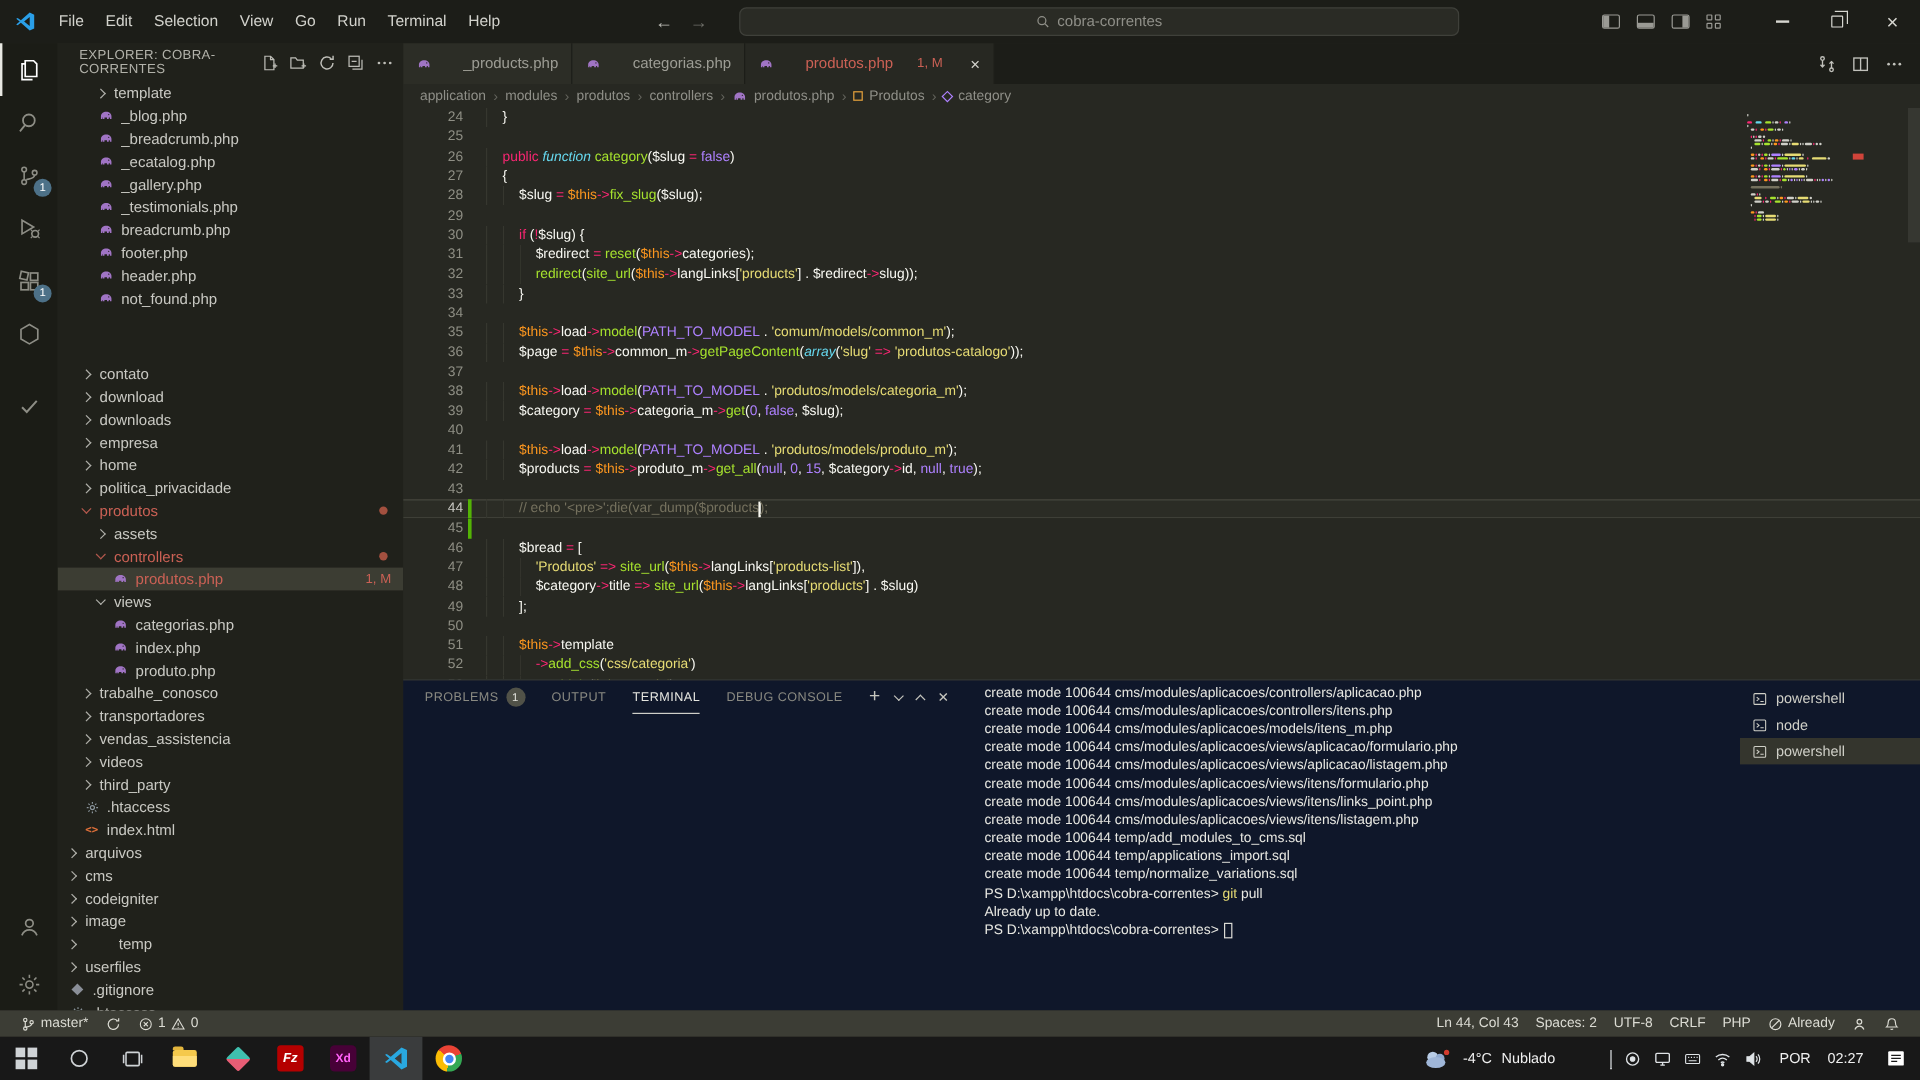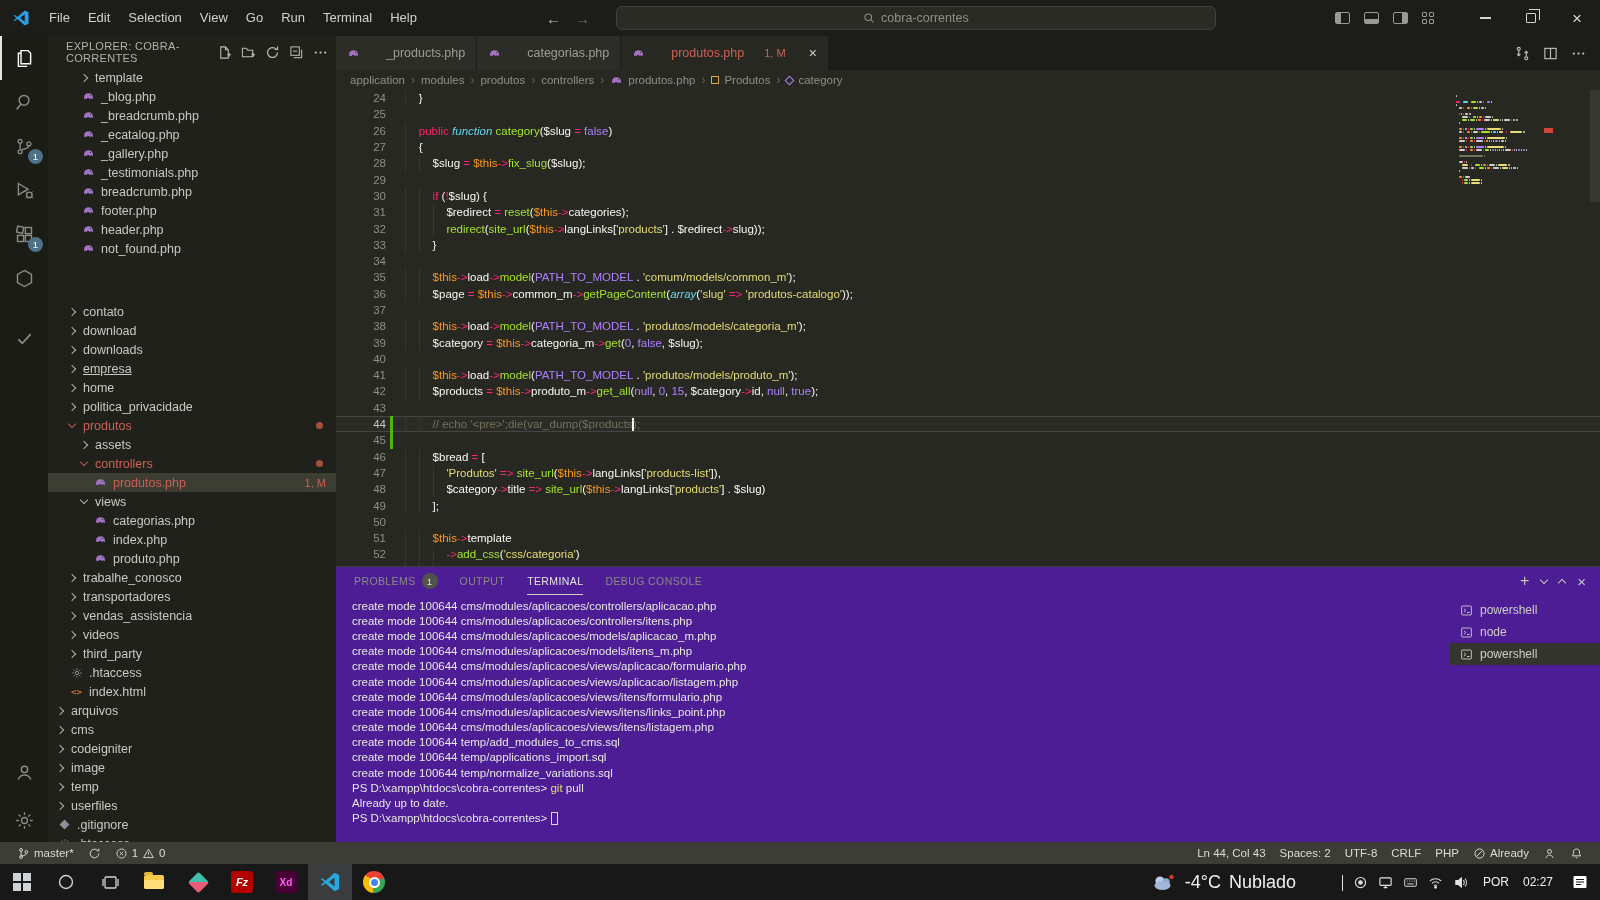--- a/index.html
+++ b/index.html
@@ -81,21 +81,21 @@
   .ind{width:13.8px;flex:none;height:100%;box-shadow:inset 1px 0 0 #36372f}
   .tk-w{color:#f8f8f2}.tk-k{color:#f92672}.tk-g{color:#a6e22e}.tk-s{color:#e6db74}
   .tk-p{color:#ae81ff}.tk-o{color:#fd971f}.tk-c{color:#66d9ef;font-style:italic}.tk-m{color:#75715e}
   .caret{display:inline-block;width:1.5px;height:13px;background:#f8f8f0;margin:0 -.5px}
   .minimap{position:absolute;right:67px;top:4px;width:80px}
   .mm-line{height:3px;display:flex;align-items:center}
   .mm-line i{height:2px;border-radius:1px;flex:none}
   .errmark{position:absolute;right:47px;top:38px;width:9px;height:5px;background:#d0443a}
   .vslider{position:absolute;right:0;top:0;width:10px;height:112px;background:rgba(255,255,255,.07)}
   
-  .panel{height:276px;border-top:1px solid #3c3d36;display:flex;flex-direction:column;flex:none;background:#4c1d95}
+  .panel{height:276px;border-top:1px solid #3c3d36;display:flex;flex-direction:row;flex:none;background:#0f172a}
   .panel-head{height:28px;display:flex;align-items:center;padding:0 14px 0 18px;flex:none}
   .ptab{font-size:10.5px;letter-spacing:.4px;color:#8a8a82;margin-right:22px;height:28px;display:flex;align-items:center;gap:6px}
   .ptab.active{color:#e5e5df;border-bottom:1px solid #cfcfc9}
   .pbadge{width:16px;height:16px;border-radius:50%;background:#515248;color:#e2e2dc;font-size:9.5px;display:flex;align-items:center;justify-content:center}
   .pacts{margin-left:auto;display:flex;align-items:center;gap:12px;color:#c5c5bd}
   .pplus{font-size:16px;line-height:1}
   .pchev{width:6px;height:6px;border-right:1.3px solid #c5c5bd;border-bottom:1.3px solid #c5c5bd;display:inline-block}
   .pchev.d{transform:rotate(45deg);margin-top:-3px}
   .pchev.u{transform:rotate(-135deg);margin-top:3px}
   .pclose{font-size:15px}
@@ -119,21 +119,21 @@
   .tb-start{display:grid;grid-template-columns:8px 8px;grid-template-rows:8px 8px;gap:1.5px}
   .tb-start i{background:#cfd3d6}
   .folder{width:20px;height:14px;background:#f5c94c;border-radius:2px;position:relative}
   .folder:before{content:"";position:absolute;top:-3px;left:0;width:9px;height:3px;background:#e3b53d;border-radius:2px 2px 0 0}
   .folder:after{content:"";position:absolute;left:0;right:0;bottom:0;height:9px;background:#ffde7a;border-radius:0 0 2px 2px}
   .diamond{width:15px;height:15px;transform:rotate(45deg);background:linear-gradient(135deg,#3fbfae 50%,#e85d75 50%);border-radius:2px}
   .fz{width:22px;height:22px;background:#b50000;border-radius:3px;color:#fff;font-weight:bold;font-size:11px;font-style:italic;display:flex;align-items:center;justify-content:center}
   .xd{width:22px;height:22px;background:#470137;border-radius:4px;color:#ff61f6;font-weight:bold;font-size:10px;display:flex;align-items:center;justify-content:center}
   .chrome{width:22px;height:22px;border-radius:50%;background:conic-gradient(from -50deg,#ea4335 0 33%,#34a853 0 66%,#fbbc05 0 100%);position:relative}
   .chrome:after{content:"";position:absolute;inset:5.5px;border-radius:50%;background:#4285f4;border:2.5px solid #fff}
-  .tb-weather{display:flex;align-items:center;gap:8px;margin-left:auto;font-size:18px;color:#f0f0f0}
+  .tb-weather{display:flex;align-items:center;gap:8px;margin-left:auto;font-size:12px;color:#f0f0f0}
   .tb-tray{display:flex;align-items:center;gap:10px;margin-left:46px;margin-right:8px;color:#dfe3e6}
   .tb-tray svg{width:15px;height:15px}
   .trchev{width:7px;height:7px;border-right:1.4px solid #dfe3e6;border-bottom:1.4px solid #dfe3e6;transform:rotate(-135deg);margin-top:3px}
   .tb-lang,.tb-time{font-size:12px;color:#f0f0f0;padding:0 7px}
   .tb-notif{width:40px;height:36px;display:flex;align-items:center;justify-content:center}
 </style>
 </head>
 <body>
 
 <div class="app">
@@ -386,21 +386,21 @@
             <span>contato</span>
           </div>
           <div class="row" style="padding-left: 20px;">
             <span class="chev"></span>
             <span>download</span>
           </div>
           <div class="row" style="padding-left: 20px;">
             <span class="chev"></span>
             <span>downloads</span>
           </div>
-          <div class="row" style="padding-left: 20px; text-decoration: underline;">
+          <div class="row" style="padding-left: 20px;">
             <span class="chev"></span>
             <span>empresa</span>
           </div>
           <div class="row" style="padding-left: 20px;">
             <span class="chev"></span>
             <span>home</span>
           </div>
           <div class="row" style="padding-left: 20px;">
             <span class="chev"></span>
             <span>politica_privacidade</span>
@@ -502,21 +502,21 @@
             <span>cms</span>
           </div>
           <div class="row" style="padding-left: 8px;">
             <span class="chev"></span>
             <span>codeigniter</span>
           </div>
           <div class="row" style="padding-left: 8px;">
             <span class="chev"></span>
             <span>image</span>
           </div>
-          <div class="row" style="padding-left: 8px;">
+          <div class="row" style="padding-left: 8px; gap: 28px;">
             <span class="chev"></span>
             <span>temp</span>
           </div>
           <div class="row" style="padding-left: 8px;">
             <span class="chev"></span>
             <span>userfiles</span>
           </div>
           <div class="row" style="padding-left: 10px;">
             <span class="fic">
               <span class="gitd"></span>
@@ -1059,21 +1059,20 @@
             <span class="pplus">+</span>
             <span class="pchev d"></span>
             <span class="pchev u"></span>
             <span class="pclose">×</span>
           </div>
         </div>
         <div class="panel-body">
           <div class="term">
               <div class="tline"><span>create mode 100644 cms/modules/aplicacoes/controllers/aplicacao.php</span></div>
               <div class="tline"><span>create mode 100644 cms/modules/aplicacoes/controllers/itens.php</span></div>
-              <div class="tline"><span>create mode 100644 cms/modules/aplicacoes/models/aplicacao_m.php</span></div>
               <div class="tline"><span>create mode 100644 cms/modules/aplicacoes/models/itens_m.php</span></div>
               <div class="tline"><span>create mode 100644 cms/modules/aplicacoes/views/aplicacao/formulario.php</span></div>
               <div class="tline"><span>create mode 100644 cms/modules/aplicacoes/views/aplicacao/listagem.php</span></div>
               <div class="tline"><span>create mode 100644 cms/modules/aplicacoes/views/itens/formulario.php</span></div>
               <div class="tline"><span>create mode 100644 cms/modules/aplicacoes/views/itens/links_point.php</span></div>
               <div class="tline"><span>create mode 100644 cms/modules/aplicacoes/views/itens/listagem.php</span></div>
               <div class="tline"><span>create mode 100644 temp/add_modules_to_cms.sql</span></div>
               <div class="tline"><span>create mode 100644 temp/applications_import.sql</span></div>
               <div class="tline"><span>create mode 100644 temp/normalize_variations.sql</span></div>
               <div class="tline"><span>PS D:\xampp\htdocs\cobra-correntes&gt; </span><span class="tk-s">git</span><span> pull</span></div>

